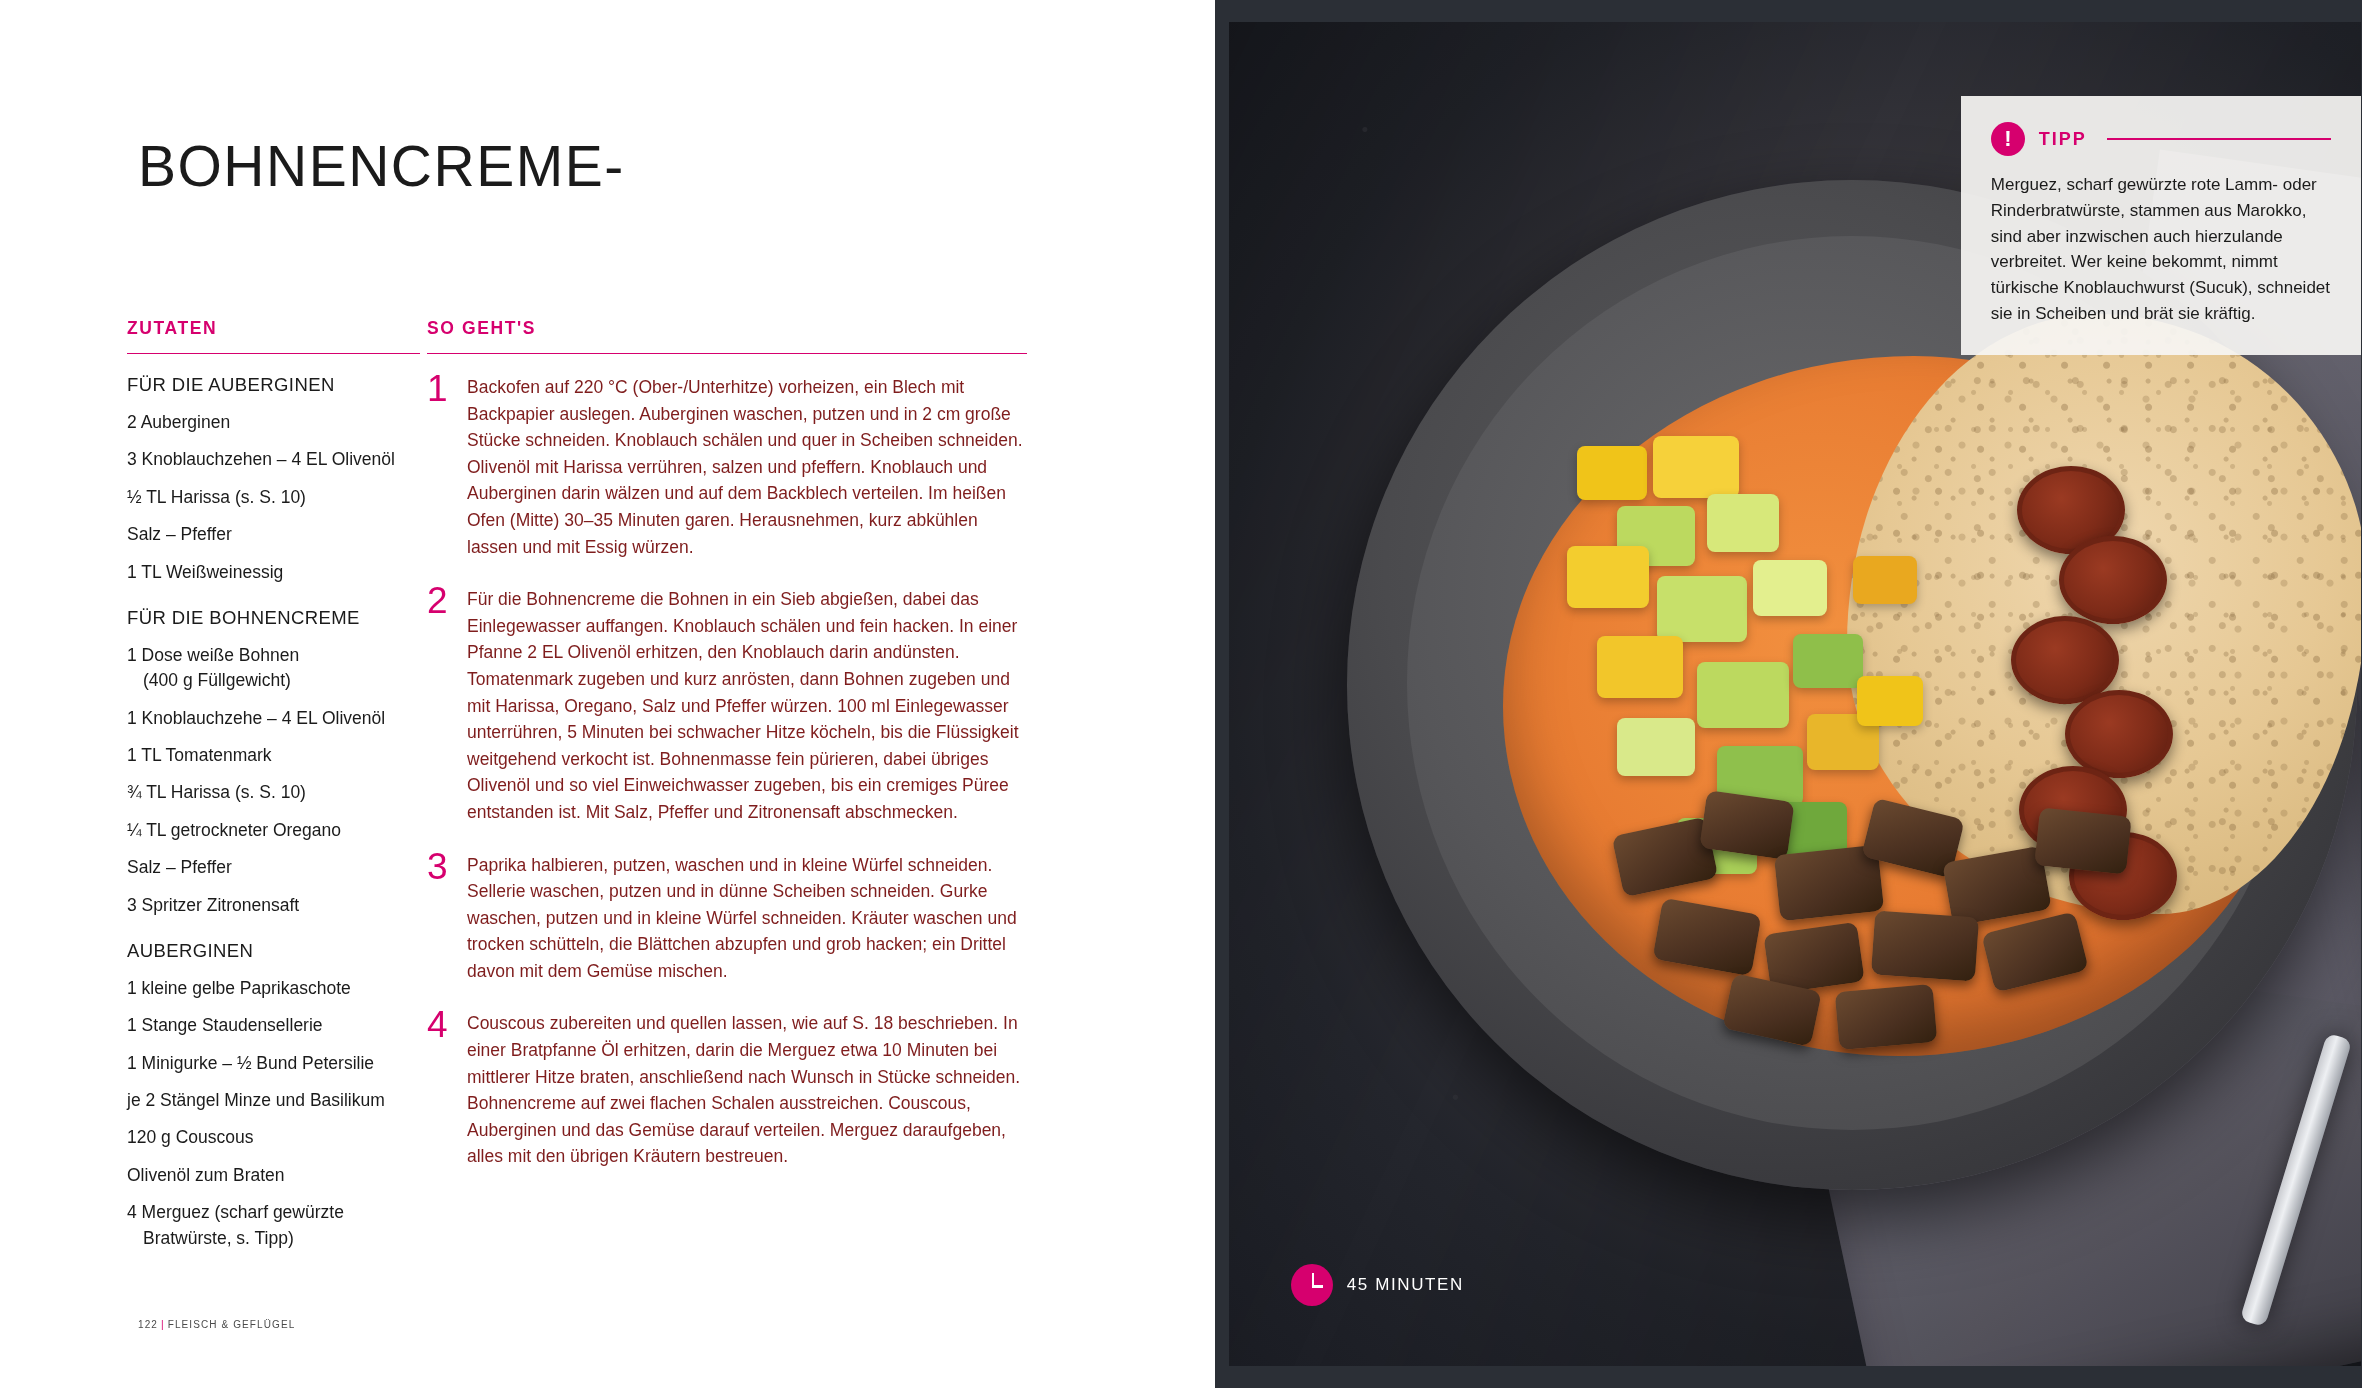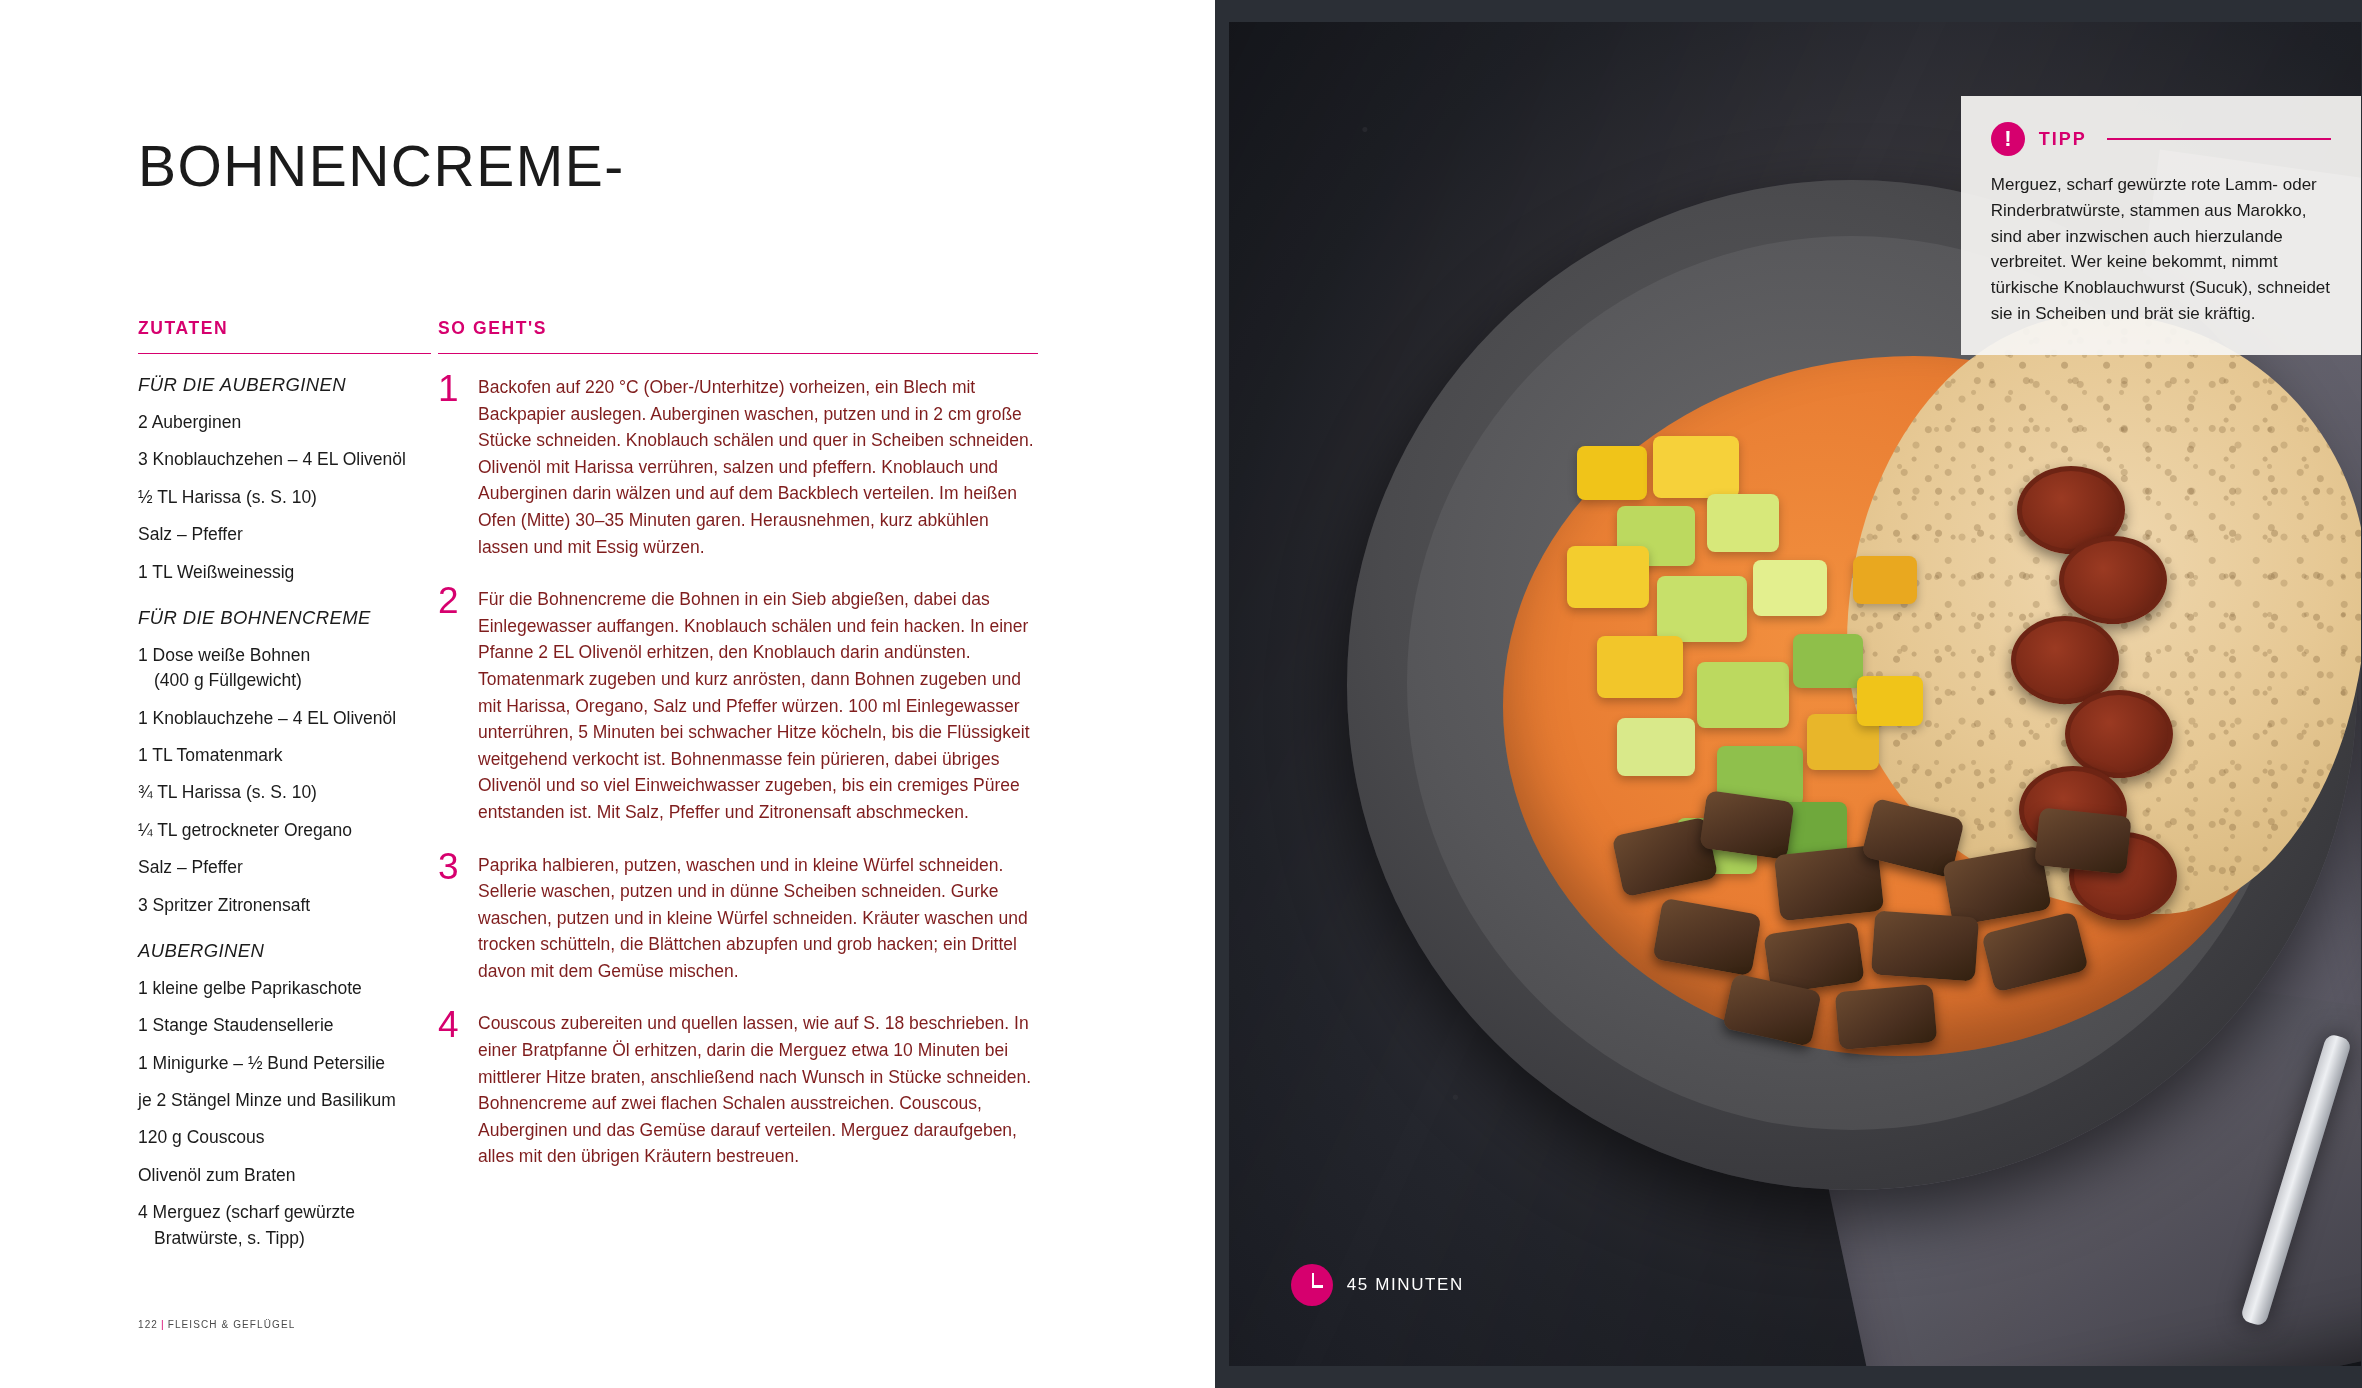--- a/index.html
+++ b/index.html
@@ -28,21 +28,21 @@
     letter-spacing: 1.5px;
     line-height: 1.18;
     font-weight: 400;
     color: #1b1b1b;
   }
   .title .line2 { display:block; }
   .title .accent { color: #d6006e; }
 
   .columns {
     position: absolute;
-    left: 118px; top: 318px;
+    left: 107px; top: 318px;
     width: 1010px;
     display: flex;
     gap: 0px;
   }
   .col-ingredients { width: 300px; }
   .col-steps { width: 710px; }
 
   .sec-head {
     font-size: 17.5px;
     font-weight: 700;
@@ -53,21 +53,20 @@
   }
   .col-ingredients .sec-head { border-bottom: 1.5px solid #d6006e; width: 293px; }
   .col-steps .sec-head { border-bottom: 1.5px solid #d6006e; width: 600px; }
 
   .ing-group { margin-bottom: 22px; }
   .ing-group-title {
     font-size: 18.5px;
     letter-spacing: 0.4px;
     margin-bottom: 14px;
     color: #1b1b1b;
-    font-style: italic;
   }
   .ing-item {
     font-size: 17.5px;
     line-height: 1.45;
     margin-bottom: 12px;
     color: #1b1b1b;
   }
   .ing-item .sub { display:block; padding-left: 16px; }
 
   .step {

